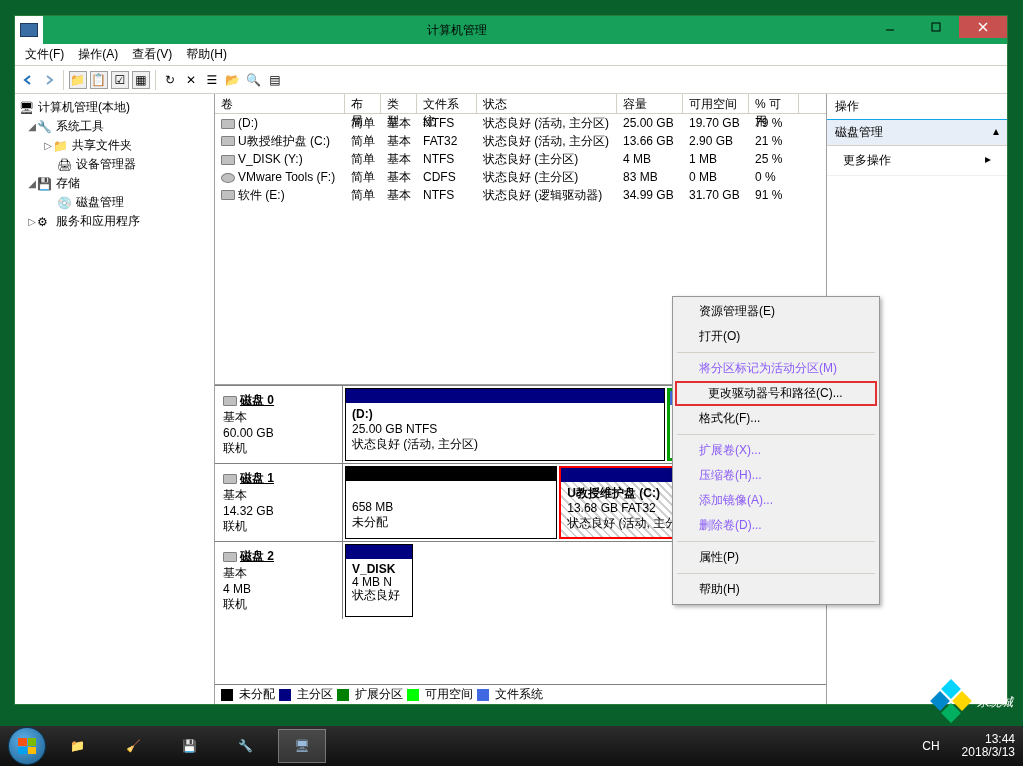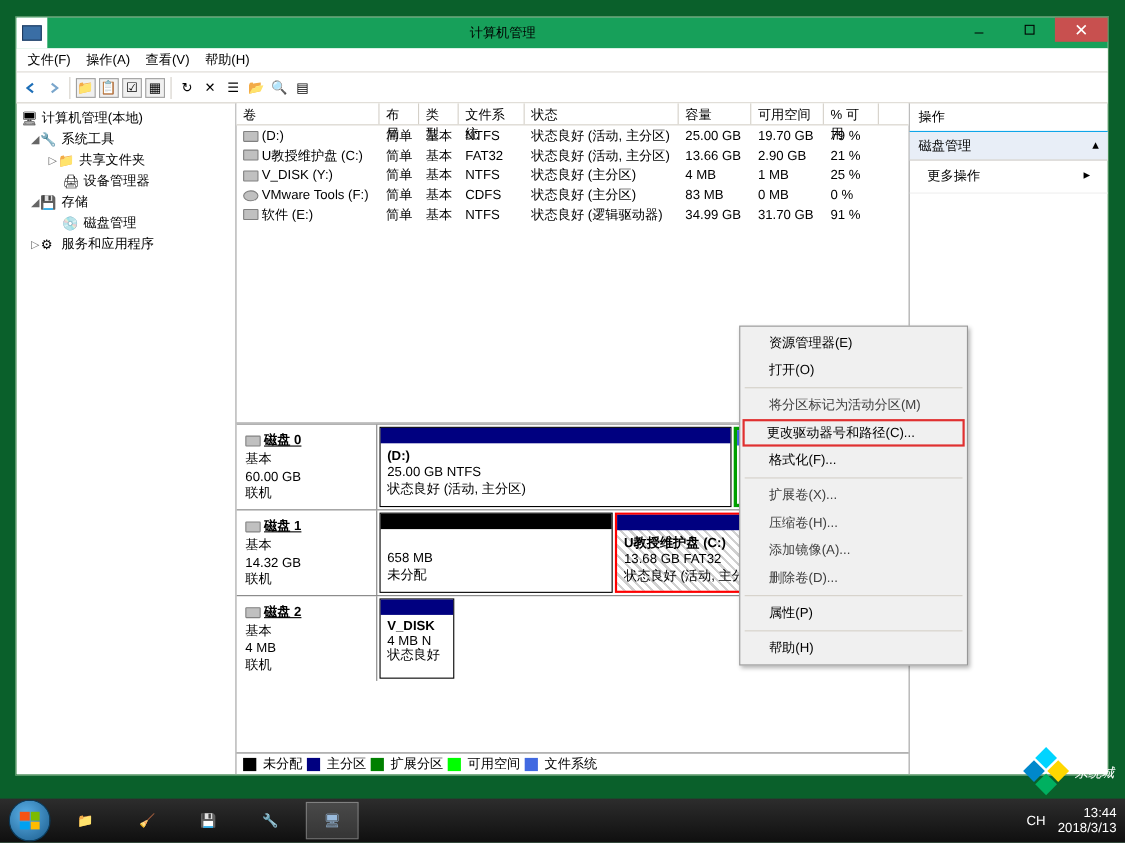--- a/index.html
+++ b/index.html
@@ -47,30 +47,30 @@
 .part.red-border{border:2px solid #ff0000;}
 .hatched{background:repeating-linear-gradient(45deg,#fff,#fff 4px,#d0d0d0 4px,#d0d0d0 6px);}
 .legend{height:20px;display:flex;align-items:center;gap:4px;padding:0 6px;border-top:1px solid #808080;}
 .leg-box{width:12px;height:12px;display:inline-block;margin-right:2px;}
 .actions-panel{width:180px;}
 .ap-header{padding:4px 8px;border-bottom:1px solid #0ea5e9;font-weight:normal;}
 .ap-section{background:#e8eef7;padding:4px 8px;display:flex;justify-content:space-between;border-bottom:1px solid #d4d0c8;}
 .ap-item{padding:6px 16px;border-bottom:1px solid #efefef;display:flex;justify-content:space-between;}
 .context-menu{position:absolute;background:#f0f0f0;border:1px solid #979797;padding:2px;box-shadow:2px 2px 4px rgba(0,0,0,0.3);z-index:100;}
 .cm-item{padding:4px 24px 4px 24px;white-space:nowrap;}
-.cm-item.disabled{color:#404040;}
-.cm-item.highlight{border:2px solid #e03030;padding:2px 22px 2px 20px;}
+.cm-item.disabled{color:#8b5cf6;}
+.cm-item.highlight{border:2px solid #e03030;padding:2px 22px 2px 31px;}
 .cm-sep{height:1px;background:#d4d0c8;margin:3px 2px;}
 .taskbar{position:absolute;bottom:0;left:0;right:0;height:40px;background:linear-gradient(#2d2d2d,#0f0f0f);display:flex;align-items:center;padding:0 8px;}
 .start-btn{width:38px;height:38px;border-radius:50%;background:radial-gradient(circle at 40% 35%,#5ab0e8,#1a5a8a);border:1px solid #0a3a5a;display:flex;align-items:center;justify-content:center;}
 .start-win{width:18px;height:16px;display:grid;grid-template-columns:1fr 1fr;grid-template-rows:1fr 1fr;gap:1px;}
 .start-win span:nth-child(1){background:#f65314;}.start-win span:nth-child(2){background:#7cbb00;}.start-win span:nth-child(3){background:#00a1f1;}.start-win span:nth-child(4){background:#ffbb00;}
 .tb-task{width:48px;height:34px;margin-left:8px;display:flex;align-items:center;justify-content:center;border:1px solid transparent;}
 .tb-task.active{background:rgba(255,255,255,0.15);border:1px solid rgba(255,255,255,0.3);}
-.tray{margin-left:auto;color:#fff;display:flex;align-items:center;gap:11px;font-size:11px;}
+.tray{margin-left:auto;color:#fff;display:flex;align-items:center;gap:22px;font-size:11px;}
 .watermark{position:absolute;right:10px;bottom:42px;display:flex;align-items:center;color:#fff;font-size:20px;font-style:italic;}
 .wm-cubes{position:relative;width:44px;height:44px;margin-right:4px;}
 .cube{position:absolute;width:14px;height:14px;transform:rotate(45deg);}
 </style>
 </head>
 <body>
 
 <div class="desktop-left"></div>
 
 <div class="window">

